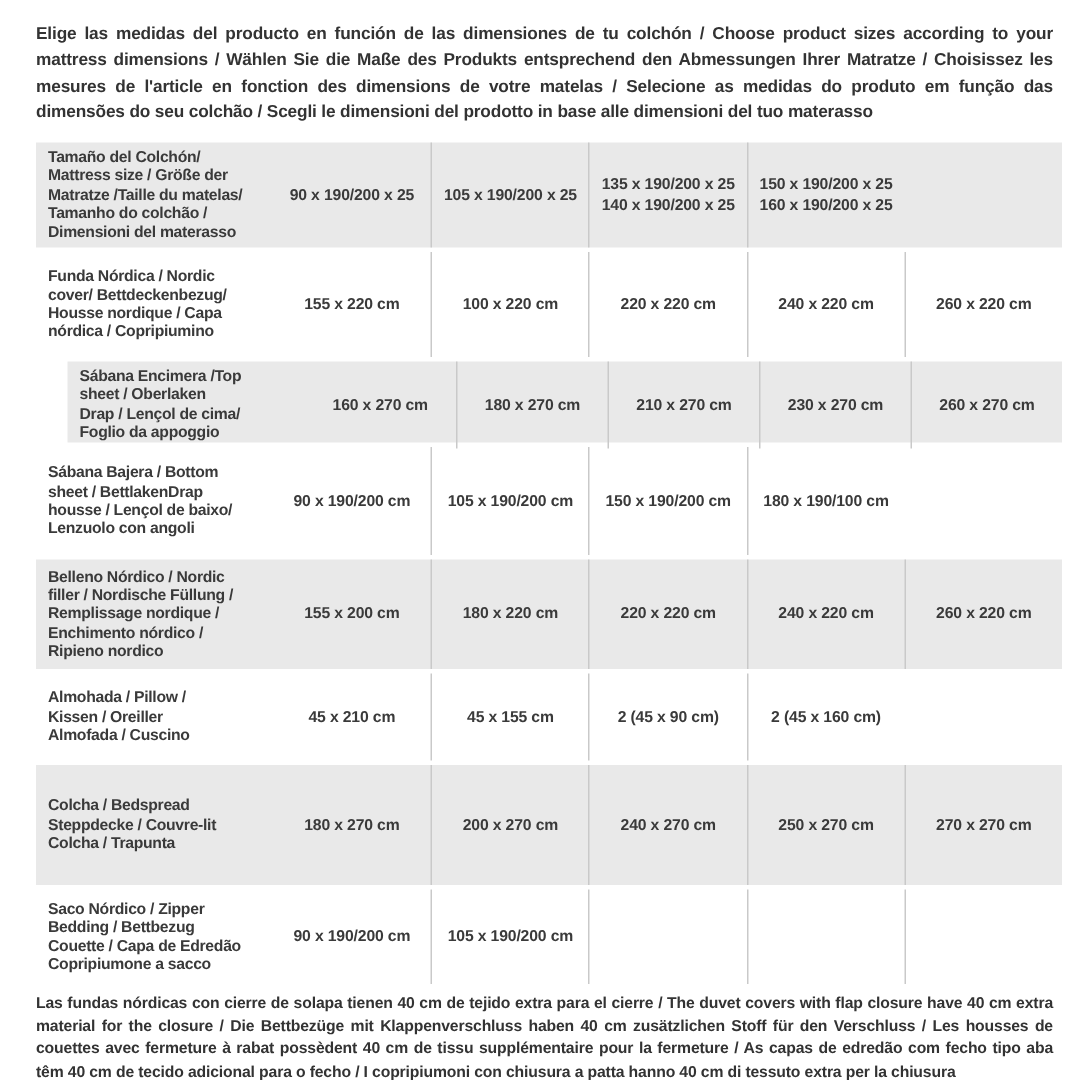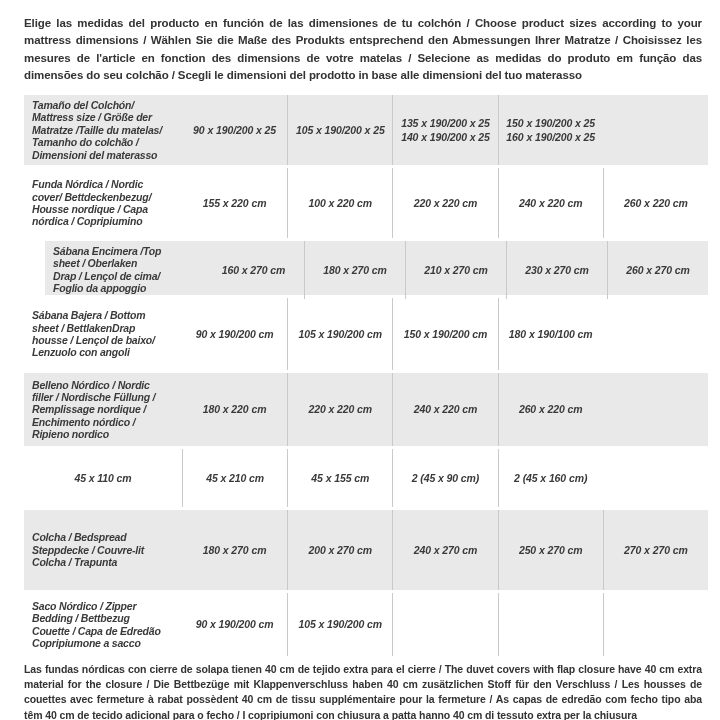--- a/index.html
+++ b/index.html
@@ -21,21 +21,20 @@
     letter-spacing: -0.1px;
     color: #333;
     text-align: justify;
     margin-bottom: 11px;
   }
   .size-table { width: 684px; }
   .t-row {
     display: grid;
     grid-template-columns: 158px repeat(5, 1fr);
     margin-bottom: 3px;
-    font-style: italic;
   }
   .t-row:nth-of-type(odd) { background: #e9e9e9; }
   .t-row:nth-of-type(even) { background: #ffffff; }
   .t-row:nth-of-type(1) { height: 70px; }
   .t-row:nth-of-type(2) { height: 70px; }
   .t-row:nth-of-type(3) { height: 54px; margin-left: 21px; }
   .t-row:nth-of-type(4) { height: 72px; }
   .t-row:nth-of-type(5) { height: 73px; }
   .t-row:nth-of-type(6) { height: 58px; }
   .t-row:nth-of-type(7) { height: 80px; }
@@ -131,28 +130,31 @@
       <div class="cell value">150 x 190/200 cm</div>
       <div class="cell value">180 x 190/100 cm</div>
     </div>
 
     <div class="t-row">
       <div class="cell label">Belleno Nórdico / Nordic
 filler / Nordische Füllung /
 Remplissage nordique /
 Enchimento nórdico /
 Ripieno nordico</div>
+      <div class="cell value">155 x 200 cm</div>
       <div class="cell value">180 x 220 cm</div>
       <div class="cell value">220 x 220 cm</div>
       <div class="cell value">240 x 220 cm</div>
       <div class="cell value">260 x 220 cm</div>
     </div>
 
     <div class="t-row">
-      <div class="cell value">45 x 110 cm</div>
+      <div class="cell label">Almohada  / Pillow /
+Kissen / Oreiller
+Almofada / Cuscino</div>
       <div class="cell value">45 x 210 cm</div>
       <div class="cell value">45 x 155 cm</div>
       <div class="cell value">2 (45 x 90 cm)</div>
       <div class="cell value">2 (45 x 160 cm)</div>
     </div>
 
     <div class="t-row">
       <div class="cell label">Colcha / Bedspread
 Steppdecke / Couvre-lit
 Colcha / Trapunta</div>

